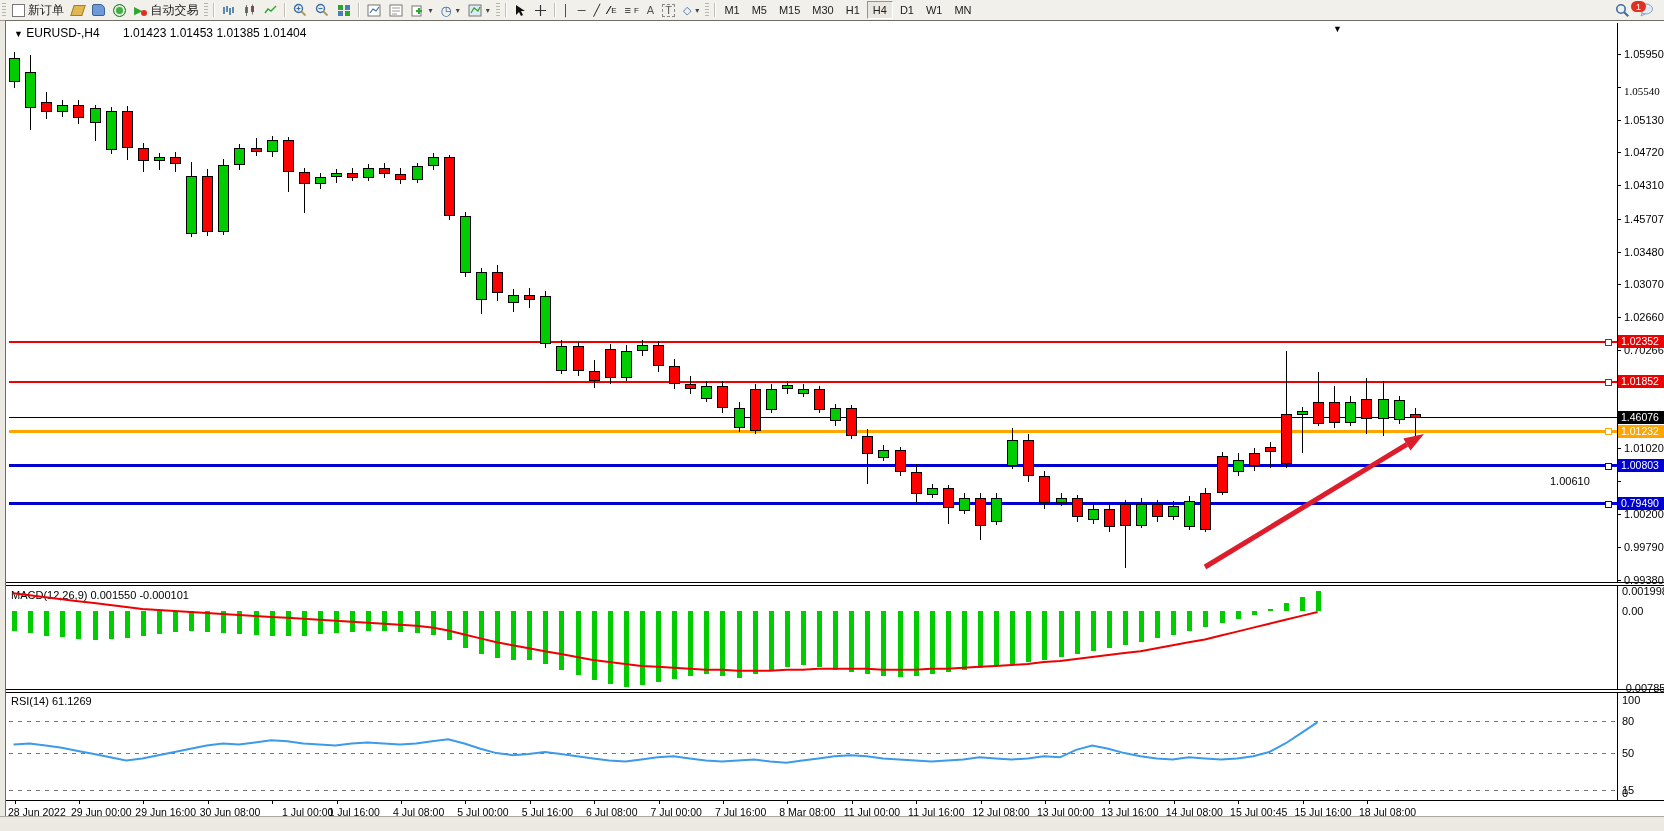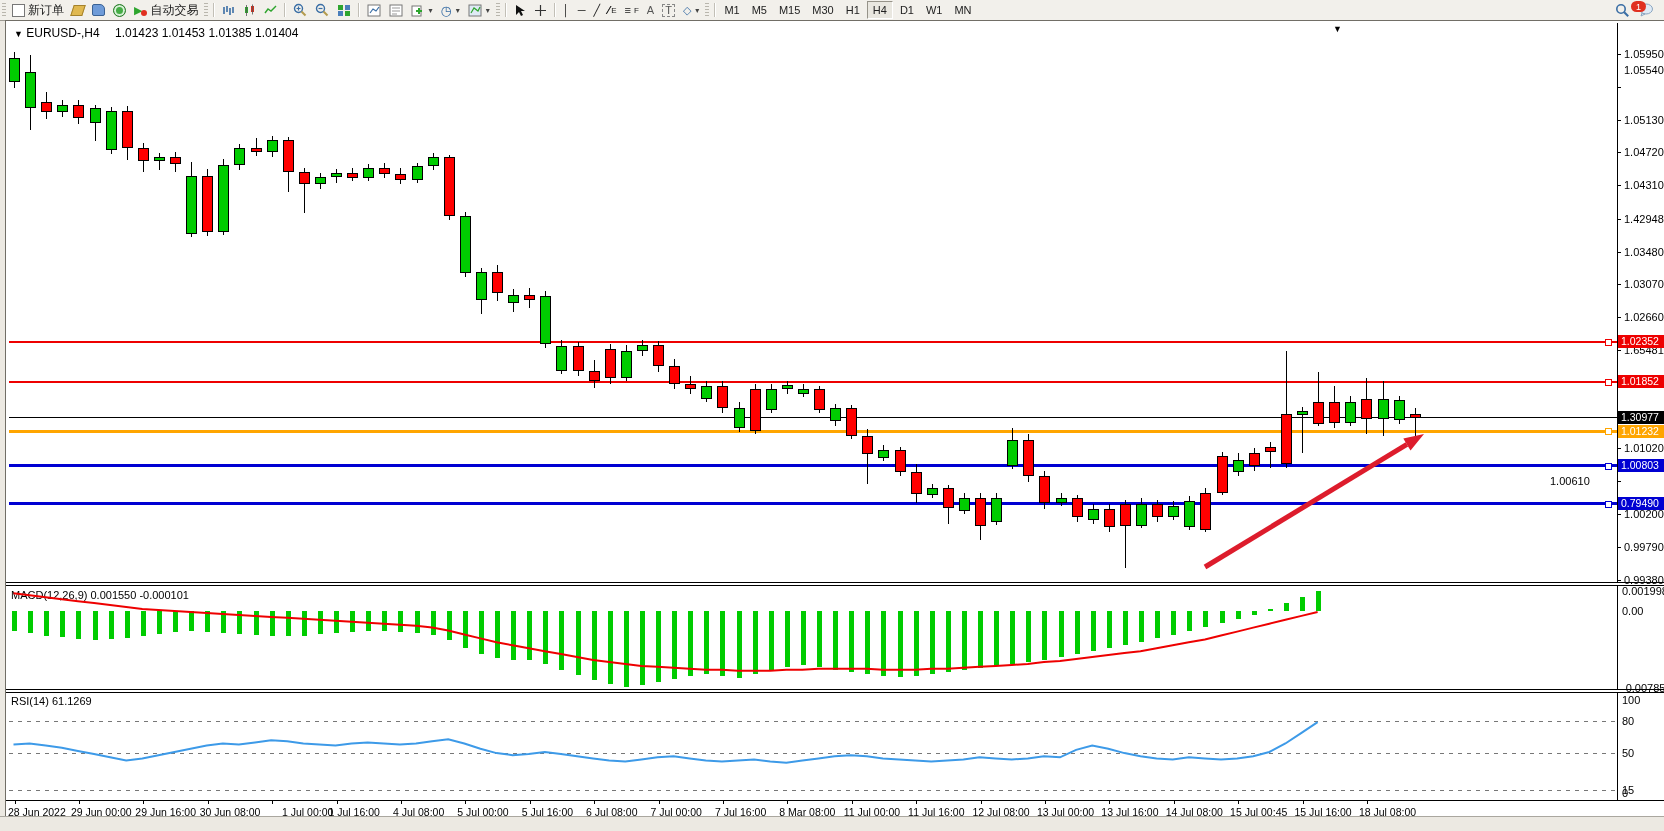--- a/index.html
+++ b/index.html
@@ -207,65 +207,65 @@
           <path d="M4 10l-1 3 4-2z" fill="#dfeaf5" stroke="#8aa5c0"></path>
         </svg>
       <span class="badge">1</span>
     </div>
   </div>
 
   <div id="chartwin">
     <div id="title">
       <span style="font-size:9px;">▼</span>
       <span>EURUSD-,H4</span>
-      <span style="margin-left:12px;">1.01423 1.01453 1.01385 1.01404</span>
+      <span style="margin-left:20px;">1.01423 1.01453 1.01385 1.01404</span>
     </div>
     <div id="gen">
         <div class="axis-line" style="left: 1611px; top: 2px; width: 1px; height: 777px;"></div>
         <div class="splitter" style="top: 561px;"></div>
         <div class="splitter" style="top: 668px;"></div>
         <div class="axis-line" style="left: 0px; top: 779px; width: 1659px; height: 1px;"></div>
         <div class="tick-dash" style="left: 1611px; top: 33px;"></div>
         <div class="tick-label" style="left: 1618px; top: 27px;">1.05950</div>
         <div class="tick-dash" style="left: 1611px; top: 65.8px;"></div>
-        <div class="tick-label" style="left: 1618px; top: 43px;">1.05540</div>
+        <div class="tick-label" style="left: 1618px; top: 64px; font-family: Liberation Serif, serif;">1.05540</div>
         <div class="tick-dash" style="left: 1611px; top: 98.6px;"></div>
         <div class="tick-label" style="left: 1618px; top: 92.6px;">1.05130</div>
         <div class="tick-dash" style="left: 1611px; top: 131.4px;"></div>
         <div class="tick-label" style="left: 1618px; top: 125.4px;">1.04720</div>
         <div class="tick-dash" style="left: 1611px; top: 164.2px;"></div>
         <div class="tick-label" style="left: 1618px; top: 158.2px;">1.04310</div>
         <div class="tick-dash" style="left: 1611px; top: 197.8px;"></div>
-        <div class="tick-label" style="left: 1618px; top: 191.8px;">1.42948</div>
+        <div class="tick-label" style="left: 1618px; top: 191.8px;">1.45707</div>
         <div class="tick-dash" style="left: 1611px; top: 230.6px;"></div>
         <div class="tick-label" style="left: 1618px; top: 224.6px;">1.03480</div>
         <div class="tick-dash" style="left: 1611px; top: 263.4px;"></div>
         <div class="tick-label" style="left: 1618px; top: 257.4px;">1.03070</div>
         <div class="tick-dash" style="left: 1611px; top: 296.2px;"></div>
         <div class="tick-label" style="left: 1618px; top: 290.2px;">1.02660</div>
         <div class="tick-dash" style="left: 1611px; top: 329px;"></div>
-        <div class="tick-label" style="left: 1618px; top: 323px;">1.65481</div>
+        <div class="tick-label" style="left: 1618px; top: 323px;">0.70266</div>
         <div class="tick-dash" style="left: 1611px; top: 427.4px;"></div>
         <div class="tick-label" style="left: 1618px; top: 421.4px;">1.01020</div>
         <div class="tick-dash" style="left: 1611px; top: 460.2px;"></div>
         <div class="tick-label" style="left: 1544px; top: 454.2px;">1.00610</div>
         <div class="tick-dash" style="left: 1611px; top: 493px;"></div>
         <div class="tick-label" style="left: 1618px; top: 487px;">1.00200</div>
         <div class="tick-dash" style="left: 1611px; top: 525.8px;"></div>
         <div class="tick-label" style="left: 1618px; top: 519.8px;">0.99790</div>
         <div class="tick-dash" style="left: 1611px; top: 558.6px;"></div>
         <div class="tick-label" style="left: 1618px; top: 552.6px;">0.99380</div>
         <div class="hline" style="left: 3px; top: 319.84px; width: 1608px; height: 2px; background: rgb(238, 0, 0);"></div>
         <div class="hl-marker" style="left: 1599px; top: 317.84px; border: 1px solid rgb(238, 0, 0);"></div>
         <div class="price-badge" style="left: 1612px; top: 314.34px; background: rgb(238, 0, 0);">1.02352</div>
         <div class="hline" style="left: 3px; top: 359.84px; width: 1608px; height: 2px; background: rgb(238, 0, 0);"></div>
         <div class="hl-marker" style="left: 1599px; top: 357.84px; border: 1px solid rgb(238, 0, 0);"></div>
         <div class="price-badge" style="left: 1612px; top: 354.34px; background: rgb(238, 0, 0);">1.01852</div>
         <div class="hline" style="left: 3px; top: 396.18px; width: 1608px; height: 1px; background: rgb(0, 0, 0);"></div>
-        <div class="price-badge" style="left: 1612px; top: 390.18px; background: rgb(0, 0, 0);">1.30977</div>
+        <div class="price-badge" style="left: 1612px; top: 390.18px; background: rgb(0, 0, 0);">1.46076</div>
         <div class="hline" style="left: 3px; top: 408.94px; width: 1608px; height: 3px; background: rgb(255, 165, 0);"></div>
         <div class="hl-marker" style="left: 1599px; top: 407.44px; border: 1px solid rgb(255, 165, 0);"></div>
         <div class="price-badge" style="left: 1612px; top: 403.94px; background: rgb(255, 165, 0);">1.01232</div>
         <div class="hline" style="left: 3px; top: 443.26px; width: 1608px; height: 3px; background: rgb(0, 0, 210);"></div>
         <div class="hl-marker" style="left: 1599px; top: 441.76px; border: 1px solid rgb(0, 0, 210);"></div>
         <div class="price-badge" style="left: 1612px; top: 438.26px; background: rgb(0, 0, 210);">1.00803</div>
         <div class="hline" style="left: 3px; top: 481.02px; width: 1608px; height: 3px; background: rgb(0, 0, 210);"></div>
         <div class="hl-marker" style="left: 1599px; top: 479.52px; border: 1px solid rgb(0, 0, 210);"></div>
         <div class="price-badge" style="left: 1612px; top: 476.02px; background: rgb(0, 0, 210);">0.79490</div>
         <div class="candle-wick" style="left: 8px; top: 30.6px; height: 36.8px;"></div>

